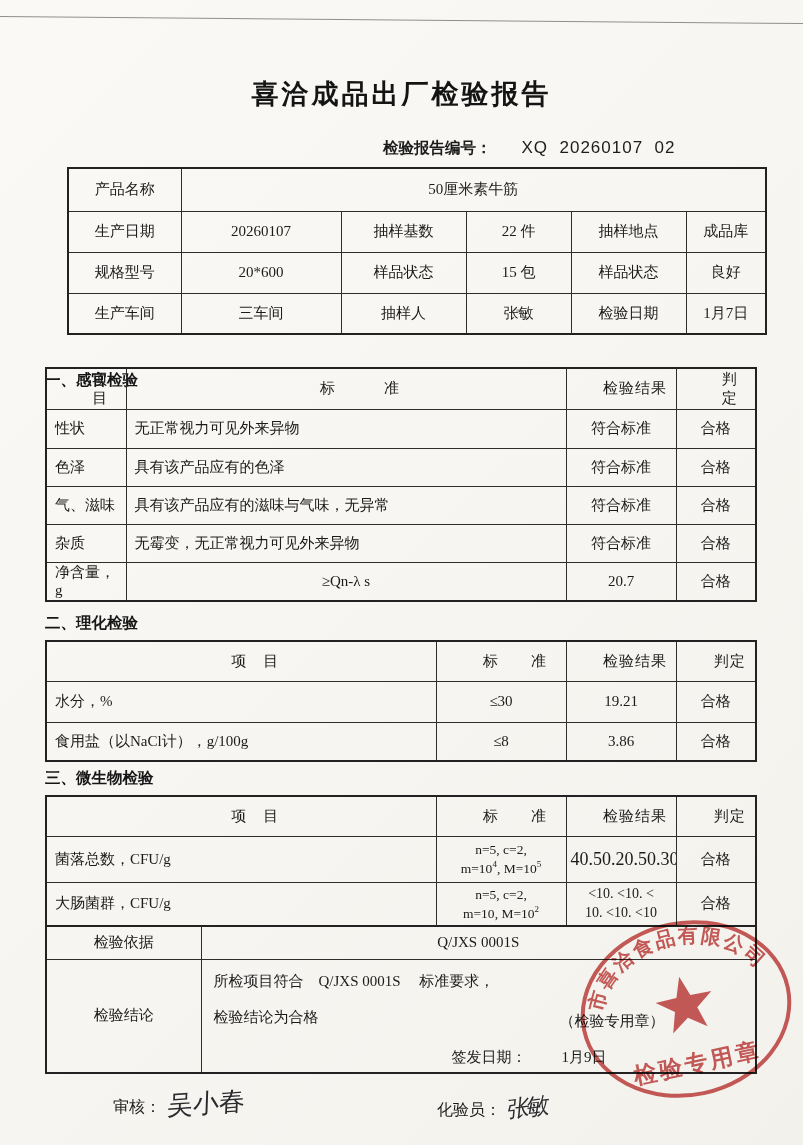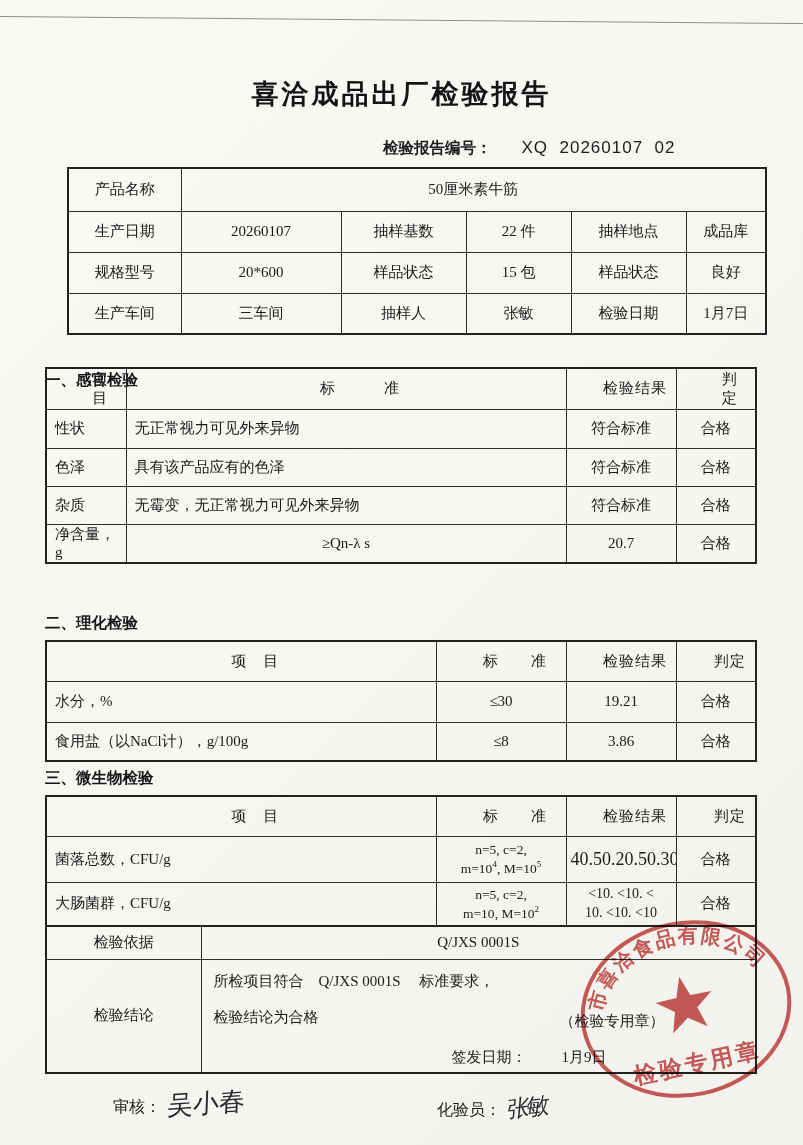--- a/index.html
+++ b/index.html
@@ -136,20 +136,26 @@
       <td class="left">无正常视力可见外来异物</td>
       <td>符合标准</td>
       <td>合格</td>
     </tr>
     <tr style="height:38px;">
       <td class="left">色泽</td>
       <td class="left">具有该产品应有的色泽</td>
       <td>符合标准</td>
       <td>合格</td>
     </tr>
+    <tr style="height:38px;">
+      <td class="left">气、滋味</td>
+      <td class="left">具有该产品应有的滋味与气味，无异常</td>
+      <td>符合标准</td>
+      <td>合格</td>
+    </tr>
     <tr style="height:38px;padding-left:8px;">
       <td class="left">杂质</td>
       <td class="left">无霉变，无正常视力可见外来异物</td>
       <td>符合标准</td>
       <td>合格</td>
     </tr>
     <tr style="height:39px;margin-top:48px;">
       <td class="left">净含量，g</td>
       <td>≥Qn-λ s</td>
       <td>20.7</td>

